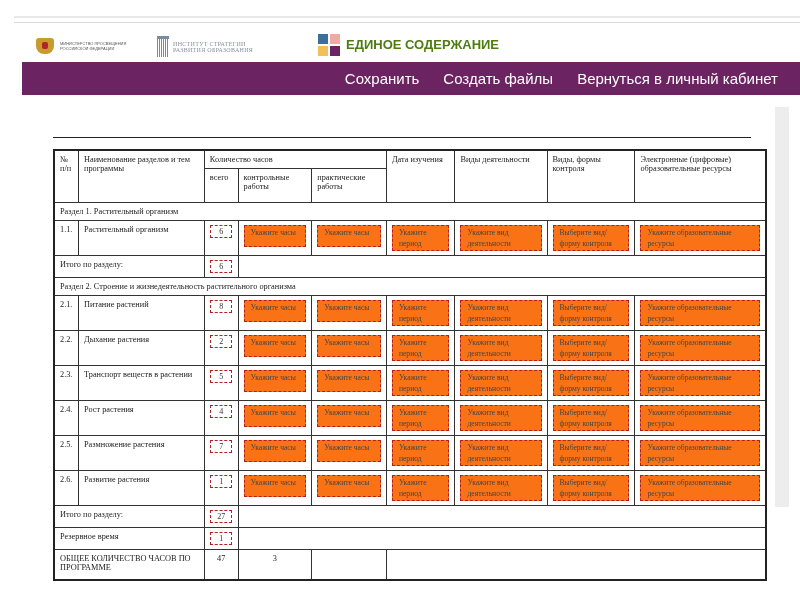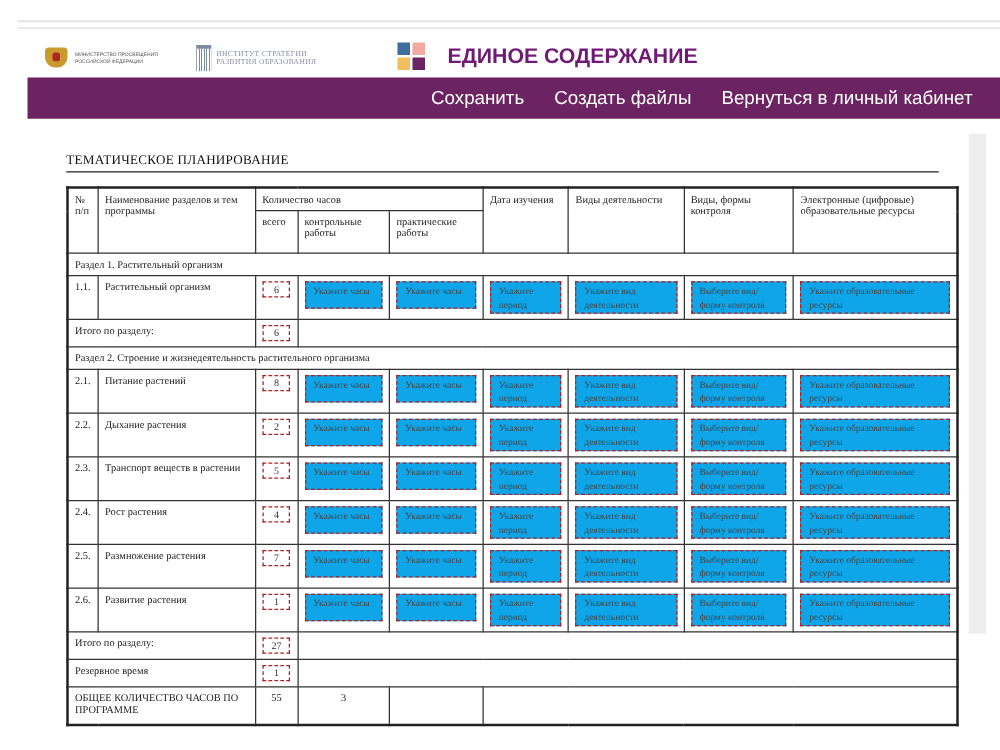--- a/index.html
+++ b/index.html
@@ -10,36 +10,36 @@
   .logo1 { position:absolute; left:14px; top:10px; display:flex; align-items:center; }
   .eagle { width:18px; height:16px; background:#c99a2e; border-radius:3px 3px 8px 8px; position:relative; }
   .eagle:after { content:""; position:absolute; left:6px; top:4px; width:6px; height:7px; background:#b02525; border-radius:2px; }
   .logo-text { font-family:"Liberation Sans", sans-serif; font-size:4px; color:#555; margin-left:6px; line-height:5px; width:80px; }
   .logo2 { position:absolute; left:135px; top:8px; display:flex; align-items:center; }
   .inst-icon { width:12px; height:18px; background:repeating-linear-gradient(90deg,#7a8aa0 0 1px,#fff 1px 2px); border-top:3px solid #7a8aa0; }
   .inst-text { font-family:"Liberation Serif", serif; font-size:6px; color:#8a8fa0; margin-left:4px; line-height:6px; letter-spacing:0.3px; }
   .brand { position:absolute; left:296px; top:6px; display:flex; align-items:center; }
   .brand-icons { display:grid; grid-template-columns:10px 10px; grid-gap:2px; margin-right:6px; }
   .bi { width:10px; height:10px; }
-  .brand-text { font-family:"Liberation Sans", sans-serif; font-weight:bold; font-size:17px; color:#701a75; line-height:14px;margin-left:12px; }
+  .brand-text { font-family:"Liberation Sans", sans-serif; font-weight:bold; font-size:13px; color:#4d7c0f; line-height:14px; }
   .navbar { position:absolute; left:22px; top:62px; width:778px; height:33px; background:#6b2461; }
   .nav-items { position:absolute; right:22px; top:0; height:33px; display:flex; align-items:center; gap:0; }
   .nav-item { font-family:"Liberation Sans", sans-serif; font-size:15px; color:#fff; margin-left:24px; cursor:pointer; white-space:nowrap; }
   .sidebar-gray { position:absolute; left:775px; top:107px; width:14px; height:400px; background:#ededed; }
   .content { position:absolute; left:22px; top:107px; width:753px; height:470px; }
   .title { position:absolute; left:31px; top:16px; font-size:10.5px; color:#111; letter-spacing:0.2px; }
   .title-rule { position:absolute; left:31px; top:30px; width:698px; height:1px; background:#222; }
   table.plan { position:absolute; left:31px; top:42px; width:714px; border-collapse:collapse; font-size:8.3px; color:#222; }
   table.plan td, table.plan th { border:1px solid #333; vertical-align:top; padding:4px 5px; font-weight:normal; text-align:left; }
   table.plan { border:2px solid #222; }
   .hdr { font-weight:bold; }
   .justify { text-align:justify; text-align-last:justify; }
   .sect { font-weight:bold; padding:4px 5px !important; }
   .hrs-box { display:inline-block; min-width:14px; height:11px; border:1px dashed #b02020; text-align:center; font-size:8px; line-height:11px; padding:0 3px; color:#333; }
-  .fld { display:block; background:#0ea5e9; border:1px dashed #b02020; padding:1px 6px; font-size:7.6px; line-height:11px; color:#444; min-height:22px; box-sizing:border-box; }
+  .fld { display:block; background:#f97316; border:1px dashed #b02020; padding:1px 6px; font-size:7.6px; line-height:11px; color:#444; min-height:22px; box-sizing:border-box; }
   .center { text-align:center !important; }
 </style>
 </head>
 <body>
 
 <div class="topline"></div>
 <div class="topline2"></div>
 
 <div class="header">
   <div class="logo1">
@@ -67,21 +67,20 @@
   <div class="nav-items">
     <span class="nav-item">Сохранить</span>
     <span class="nav-item">Создать файлы</span>
     <span class="nav-item">Вернуться в личный кабинет</span>
   </div>
 </div>
 
 <div class="sidebar-gray"></div>
 
 <div class="content">
-  <div class="title">ТЕМАТИЧЕСКОЕ ПЛАНИРОВАНИЕ</div>
   <div class="title-rule"></div>
 
   <table class="plan">
     <colgroup>
       <col style="width:22px">
         <col style="width:123px">
         <col style="width:33px">
         <col style="width:72px">
         <col style="width:73px">
         <col style="width:67px">
@@ -287,20 +286,20 @@
       <td class="center"><span class="hrs-box">27</span></td>
       <td colspan="6"></td>
     </tr>
     <tr>
       <td colspan="2">Резервное время</td>
       <td class="center"><span class="hrs-box">1</span></td>
       <td colspan="6"></td>
     </tr>
     <tr style="height:30px;">
       <td colspan="2" class="justify" style="text-align-last:left;">ОБЩЕЕ КОЛИЧЕСТВО ЧАСОВ ПО ПРОГРАММЕ</td>
-      <td class="center">55</td>
+      <td class="center">47</td>
       <td class="center">3</td>
       <td></td>
       <td colspan="4"></td>
     </tr>
   </tbody>
     </table>
 </div>
 
 </body></html>

